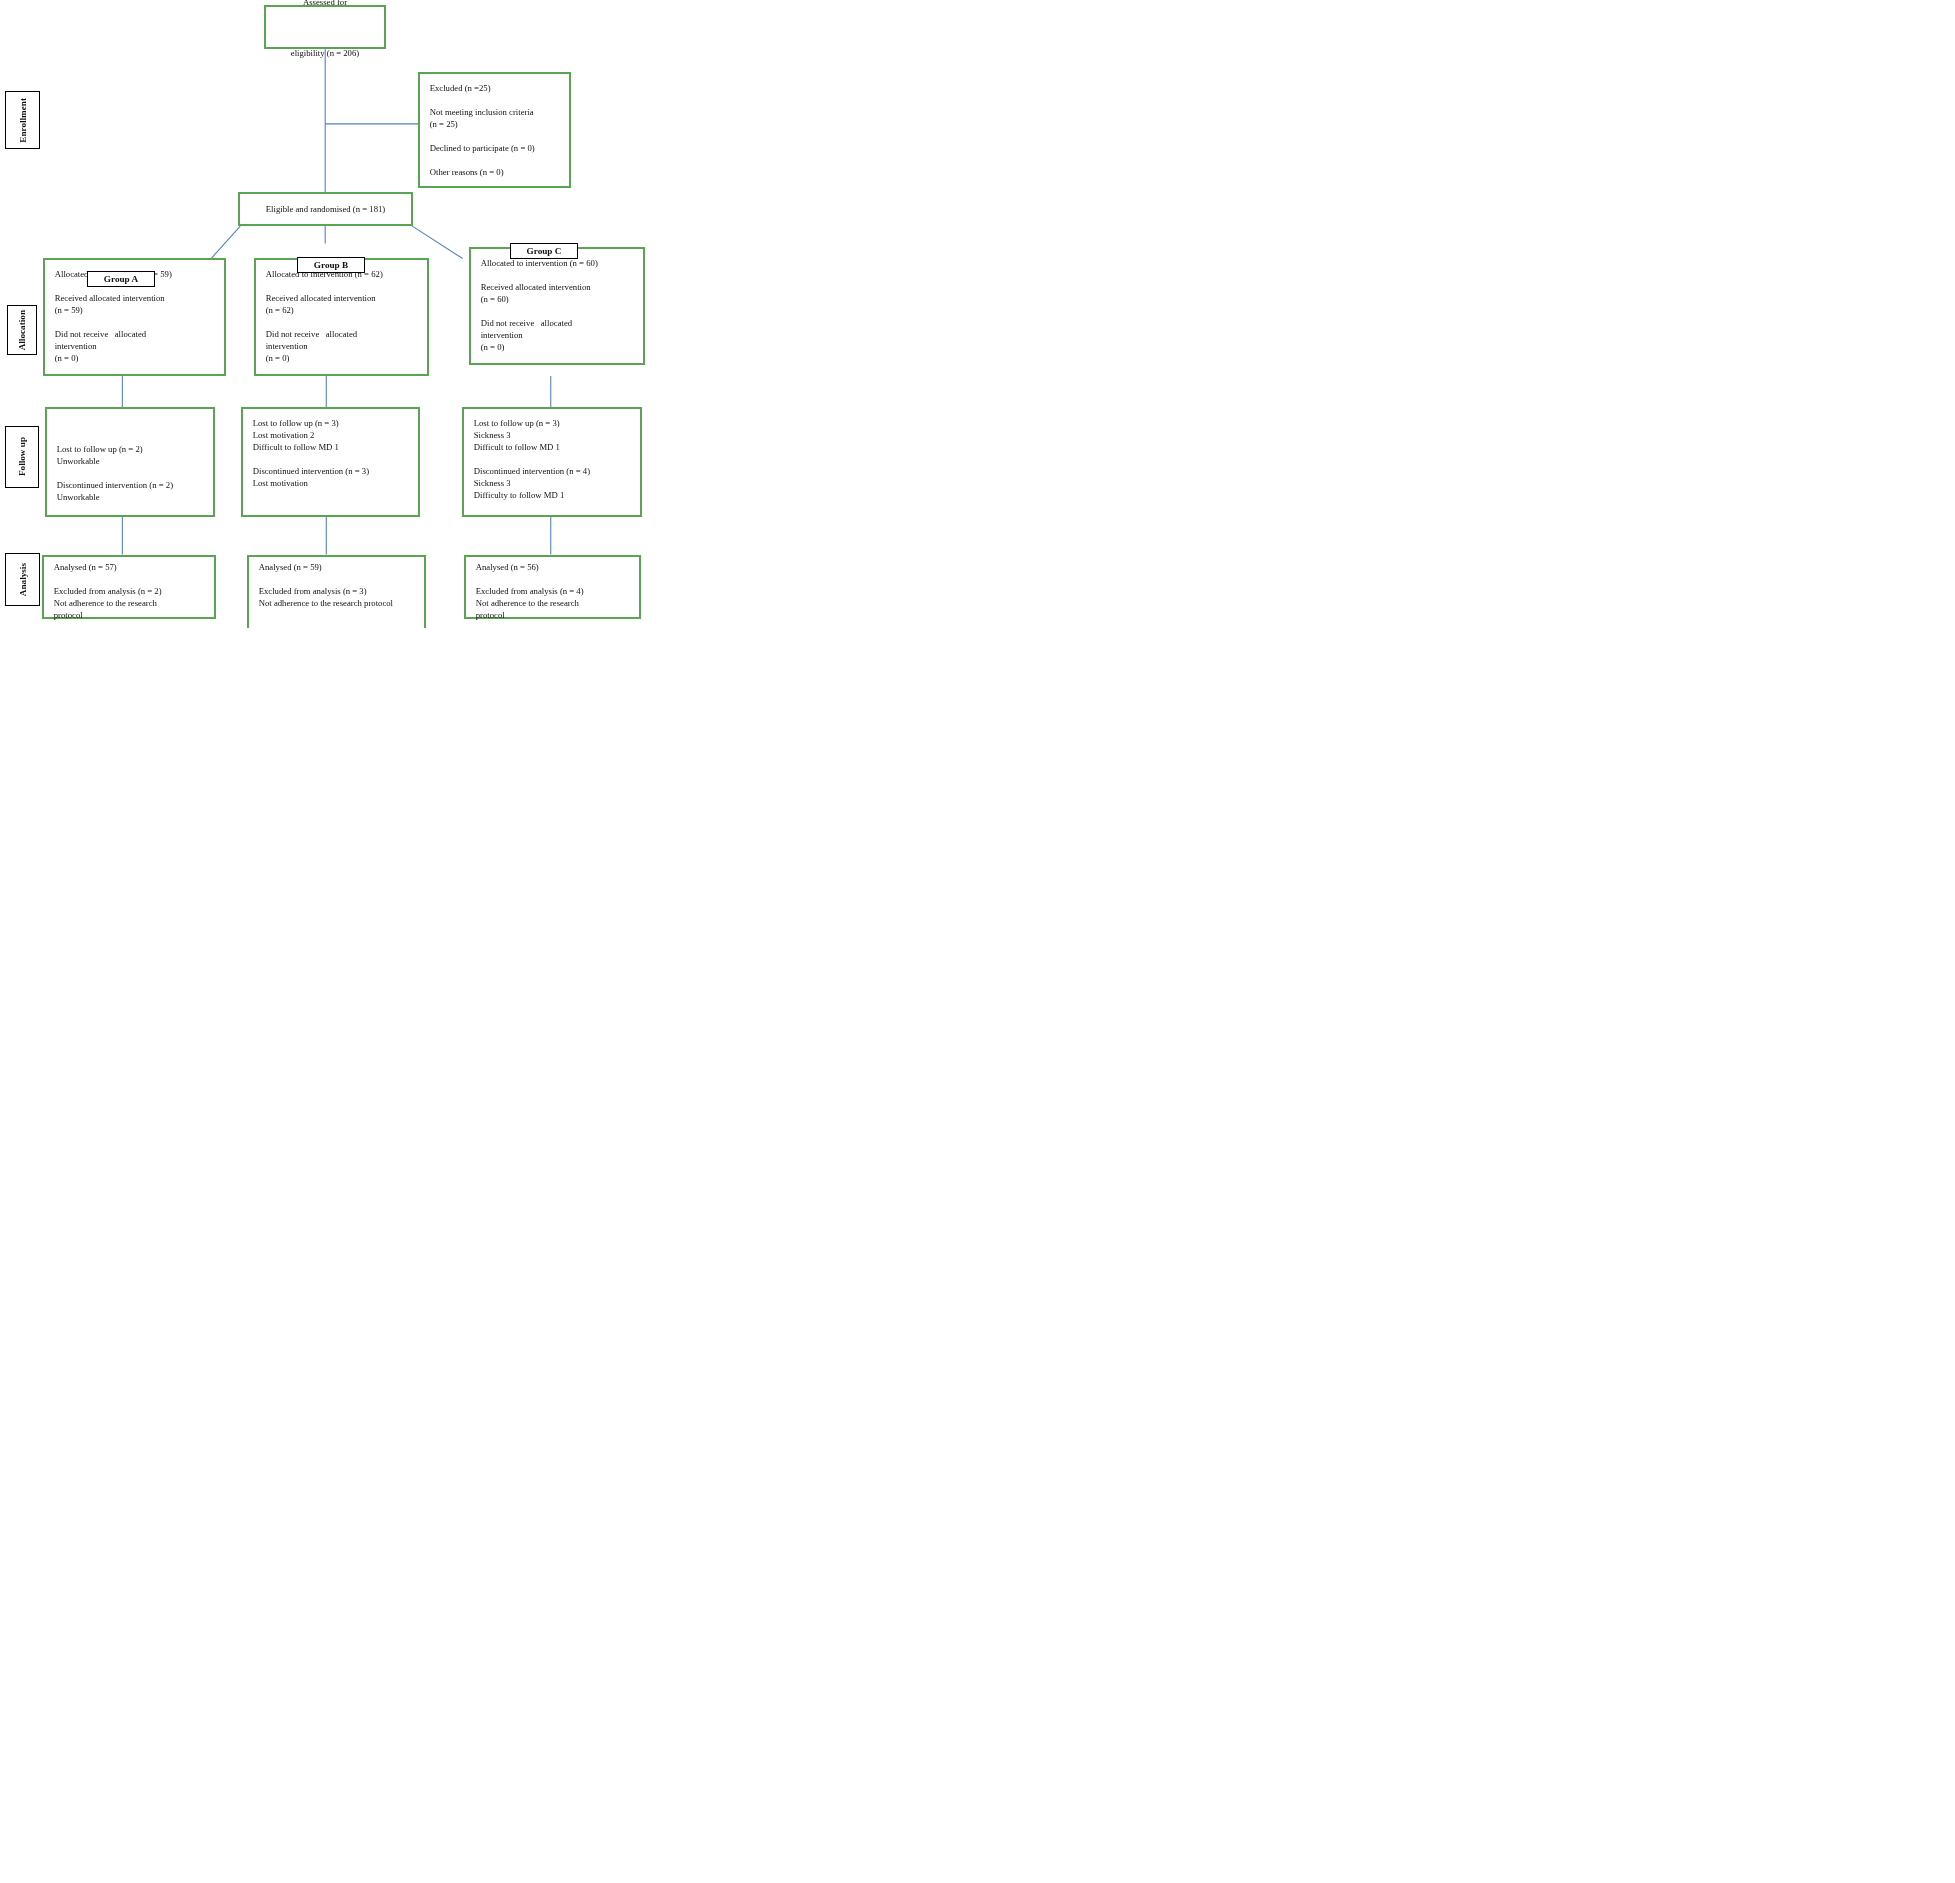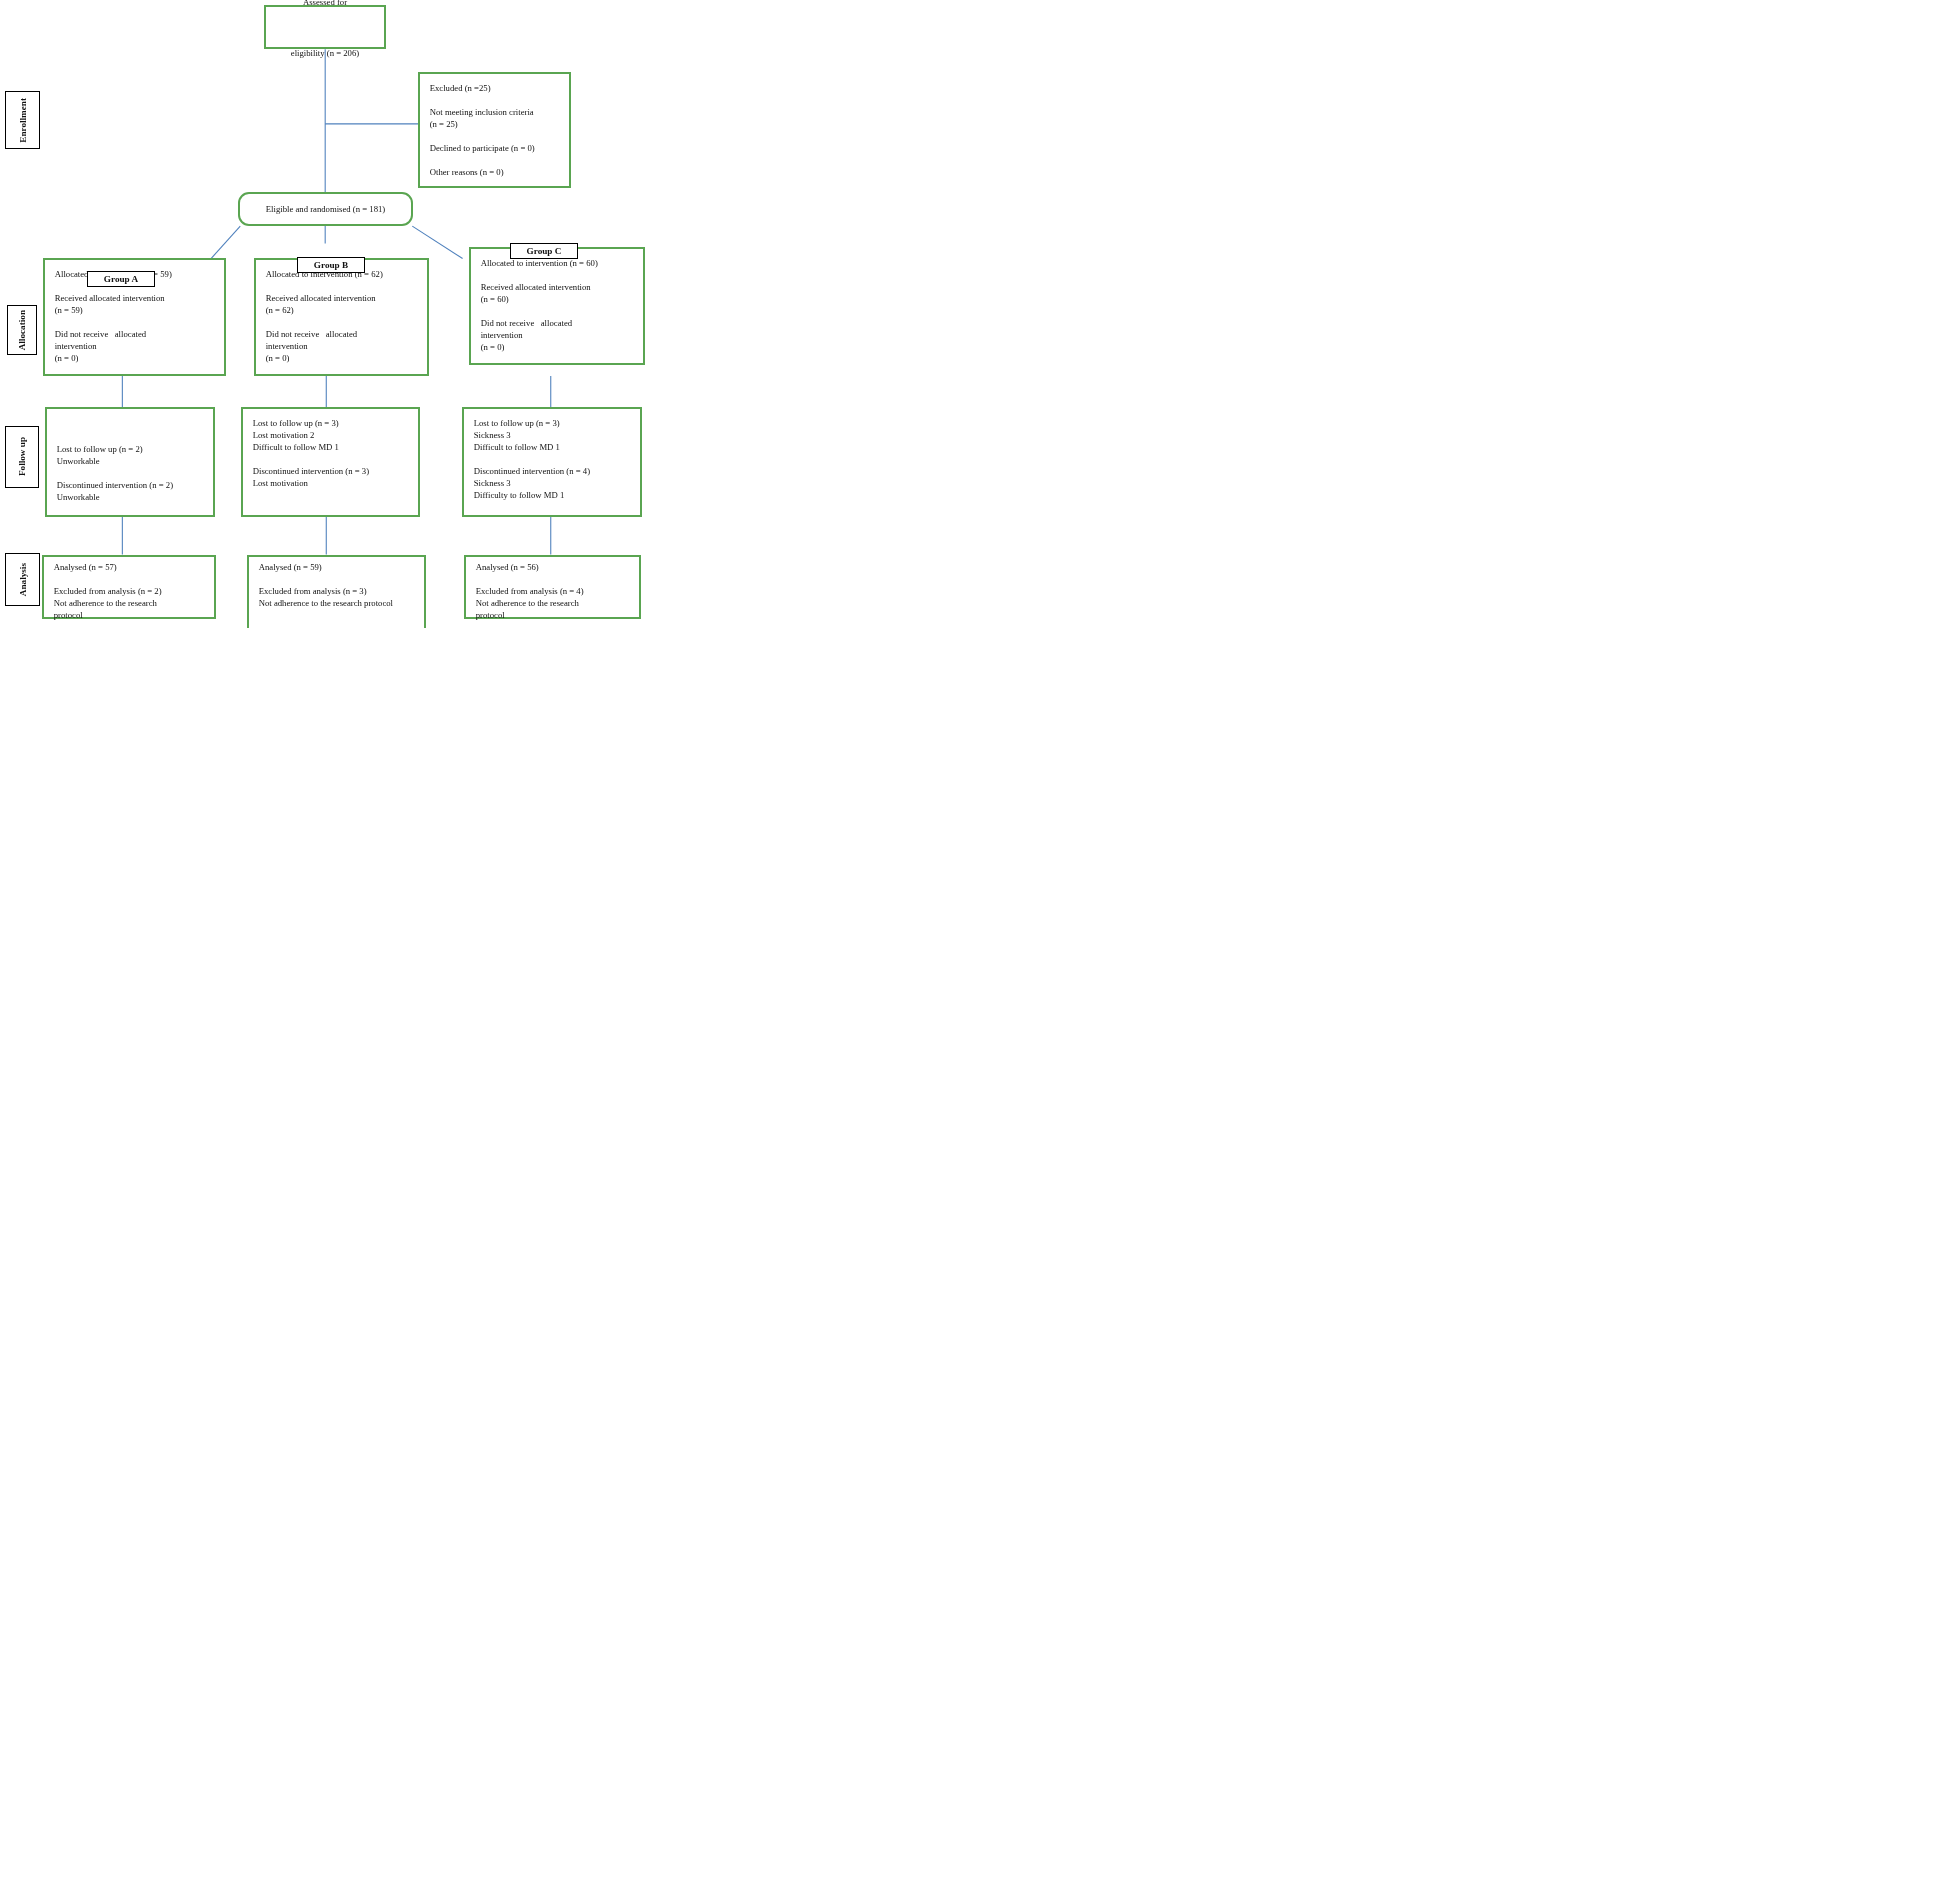--- a/index.html
+++ b/index.html
@@ -95,21 +95,21 @@
         <div class="tline"></div>
         <div class="tline">Not meeting inclusion criteria</div>
         <div class="tline">(n = 25)</div>
         <div class="tline"></div>
         <div class="tline">Declined to participate (n = 0)</div>
         <div class="tline"></div>
         <div class="tline">Other reasons (n = 0)</div>
       </div>
   </div>
 
-  <div class="gbox center-box" style="left:238px;top:192px;width:175px;height:34px;border-radius:11px;">
+  <div class="gbox center-box" style="left:238px;top:192px;width:175px;height:34px;">
     <span>Eligible and randomised (n = 181)</span>
   </div>
 
   <div class="ghead" style="left:87px;top:243px;width:68px;height:15.7px;margin-top:28px;">
     <span>Group A</span>
   </div>
   <div class="ghead" style="left:297px;top:257px;width:68px;height:15.7px;">
     <span>Group B</span>
   </div>
   <div class="ghead" style="left:510px;top:243px;width:68px;height:15.7px;">

